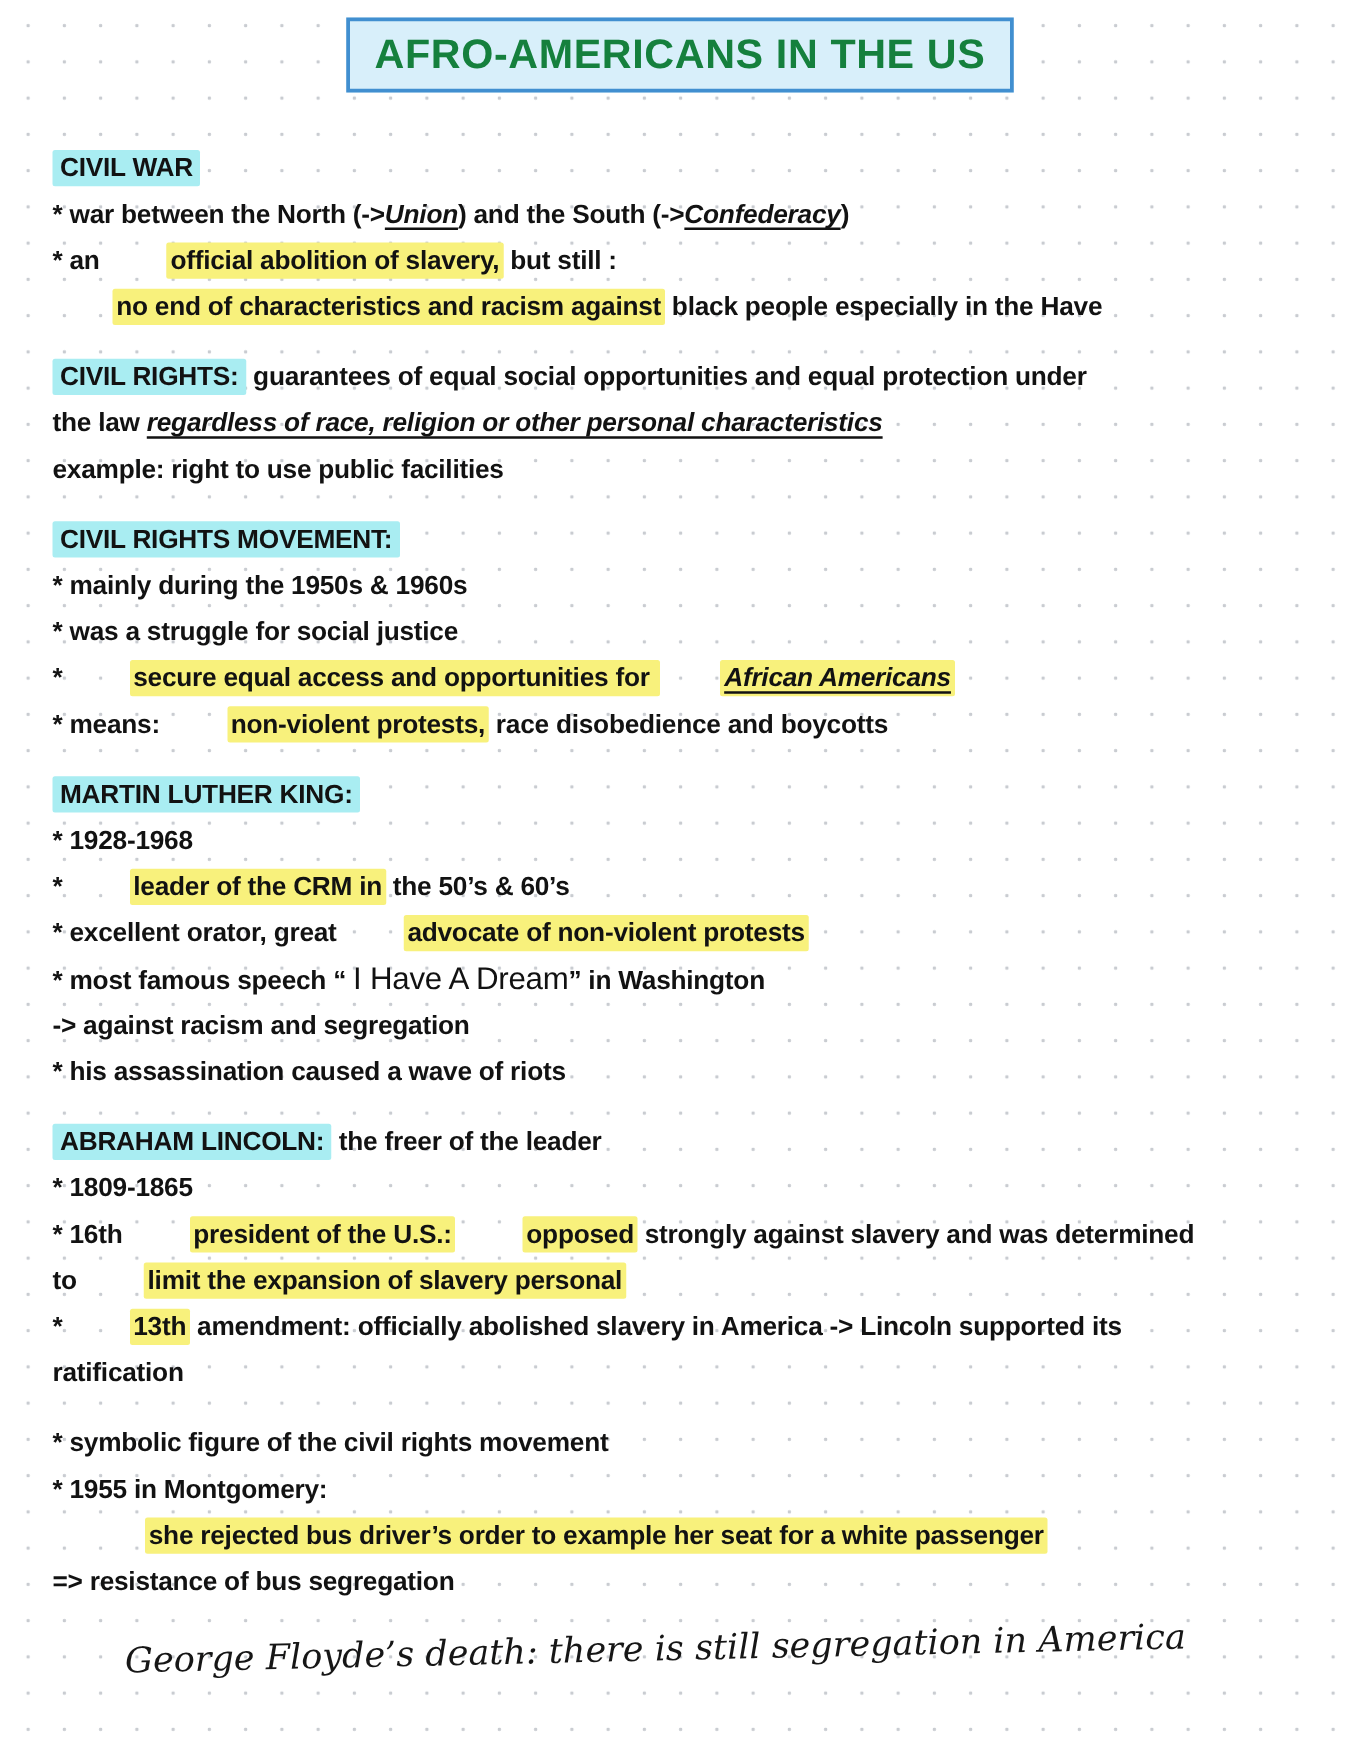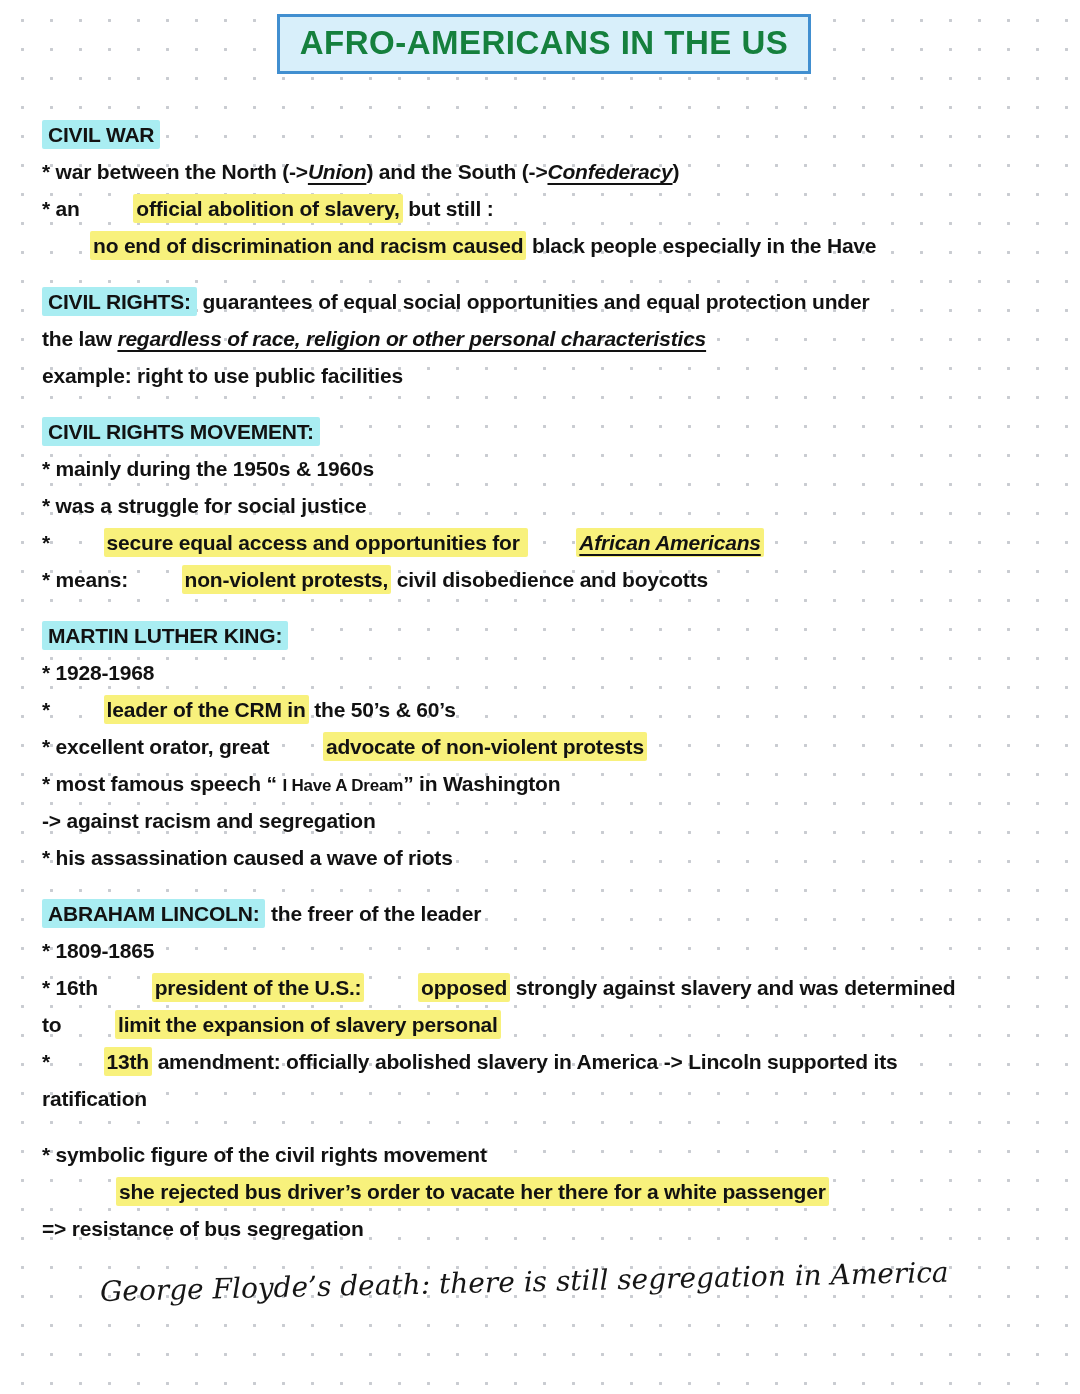--- a/index.html
+++ b/index.html
@@ -42,21 +42,21 @@
     font-size:21px;
     font-weight:600;
     letter-spacing:-.2px;
   }
   .line.indent{padding-left:26px;}
   .seg{border-radius:2px;}
   .hl-y{background:var(--hl-y);padding:3px 3px;margin-left:48px;}
   .hl-c{background:var(--hl-c);padding:3px 6px;}
   .u{text-decoration:underline;text-underline-offset:4px;text-decoration-thickness:1.8px;font-style:italic;}
   .b{font-weight:700;}
-  .big{font-size:17px;font-weight:700;}
+  .big{font-size:25px;font-weight:400;}
   .footer-note{
     font-family:"DejaVu Serif",serif;
     font-style:italic;
     font-size:28px;
     margin:28px 0 0 58px;
     transform:rotate(-1.3deg);
     transform-origin:left center;
     color:#161616;
   }
 </style>
@@ -66,52 +66,53 @@
 <div class="page">
   <div class="title-box">
     <span>AFRO-AMERICANS IN THE US</span>
   </div>
 
   <div id="doc-body">
       <div class="section">
         <div class="line"><span class="seg hl-c b">CIVIL WAR</span></div>
         <div class="line"><span class="seg">* war between the North (-&gt;</span><span class="seg u">Union</span><span class="seg">) and the South (-&gt;</span><span class="seg u">Confederacy</span><span class="seg">)</span></div>
         <div class="line"><span class="seg">* an </span><span class="seg hl-y">official abolition of slavery,</span><span class="seg"> but still :</span></div>
-        <div class="line"><span class="seg hl-y">no end of discrimination and racism caused</span><span class="seg"> black people especially in the Have</span></div>
+        <div class="line"><span class="seg hl-y">no end of characteristics and racism against</span><span class="seg"> black people especially in the Have</span></div>
       </div>
       <div class="section">
         <div class="line"><span class="seg hl-c b">CIVIL RIGHTS:</span><span class="seg"> guarantees of equal social opportunities and equal protection under</span></div>
         <div class="line"><span class="seg">the law </span><span class="seg u">regardless of race, religion or other personal characteristics</span></div>
         <div class="line"><span class="seg">example: right to use public facilities</span></div>
       </div>
       <div class="section">
         <div class="line"><span class="seg hl-c b">CIVIL RIGHTS MOVEMENT:</span></div>
         <div class="line"><span class="seg">* mainly during the 1950s &amp; 1960s</span></div>
         <div class="line"><span class="seg">* was a struggle for social justice</span></div>
         <div class="line"><span class="seg">* </span><span class="seg hl-y">secure equal access and opportunities for </span><span class="seg hl-y u">African Americans</span></div>
-        <div class="line"><span class="seg">* means: </span><span class="seg hl-y">non-violent protests,</span><span class="seg"> civil disobedience and boycotts</span></div>
+        <div class="line"><span class="seg">* means: </span><span class="seg hl-y">non-violent protests,</span><span class="seg"> race disobedience and boycotts</span></div>
       </div>
       <div class="section">
         <div class="line"><span class="seg hl-c b">MARTIN LUTHER KING:</span></div>
         <div class="line"><span class="seg">* 1928-1968</span></div>
         <div class="line"><span class="seg">* </span><span class="seg hl-y">leader of the CRM in</span><span class="seg"> the 50’s &amp; 60’s</span></div>
         <div class="line"><span class="seg">* excellent orator, great </span><span class="seg hl-y">advocate of non-violent protests</span></div>
         <div class="line"><span class="seg">* most famous speech “ </span><span class="seg big">I Have A Dream</span><span class="seg">” in Washington</span></div>
         <div class="line"><span class="seg">-&gt; against racism and segregation</span></div>
         <div class="line"><span class="seg">* his assassination caused a wave of riots</span></div>
       </div>
       <div class="section">
         <div class="line"><span class="seg hl-c b">ABRAHAM LINCOLN:</span><span class="seg"> the freer of the leader</span></div>
         <div class="line"><span class="seg">* 1809-1865</span></div>
         <div class="line"><span class="seg">* 16th </span><span class="seg hl-y">president of the U.S.:</span><span class="seg"> </span><span class="seg hl-y">opposed</span><span class="seg"> strongly against slavery and was determined</span></div>
         <div class="line"><span class="seg">to </span><span class="seg hl-y">limit the expansion of slavery personal</span></div>
         <div class="line"><span class="seg">* </span><span class="seg hl-y">13th</span><span class="seg"> amendment: officially abolished slavery in America -&gt; Lincoln supported its</span></div>
         <div class="line"><span class="seg">ratification</span></div>
       </div>
       <div class="section">
         <div class="line"><span class="seg">* symbolic figure of the civil rights movement</span></div>
-        <div class="line indent"><span class="seg hl-y">she rejected bus driver’s order to vacate her there for a white passenger</span></div>
+        <div class="line"><span class="seg">* 1955 in Montgomery:</span></div>
+        <div class="line indent"><span class="seg hl-y">she rejected bus driver’s order to example her seat for a white passenger</span></div>
         <div class="line"><span class="seg">=&gt; resistance of bus segregation</span></div>
       </div>
     </div>
 
   <div class="footer-note">George Floyde’s death: there is still segregation in America</div>
 </div>
 
 </body></html>

